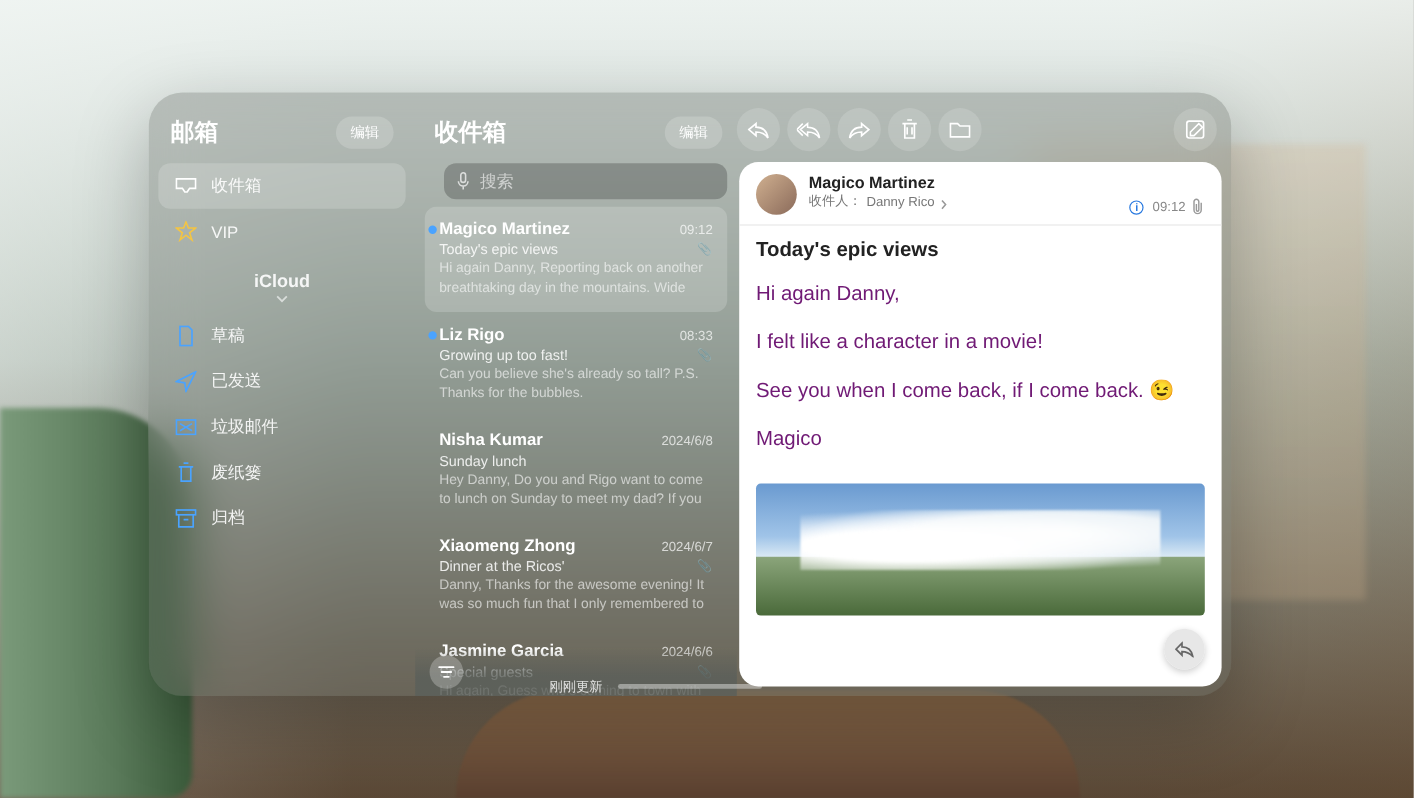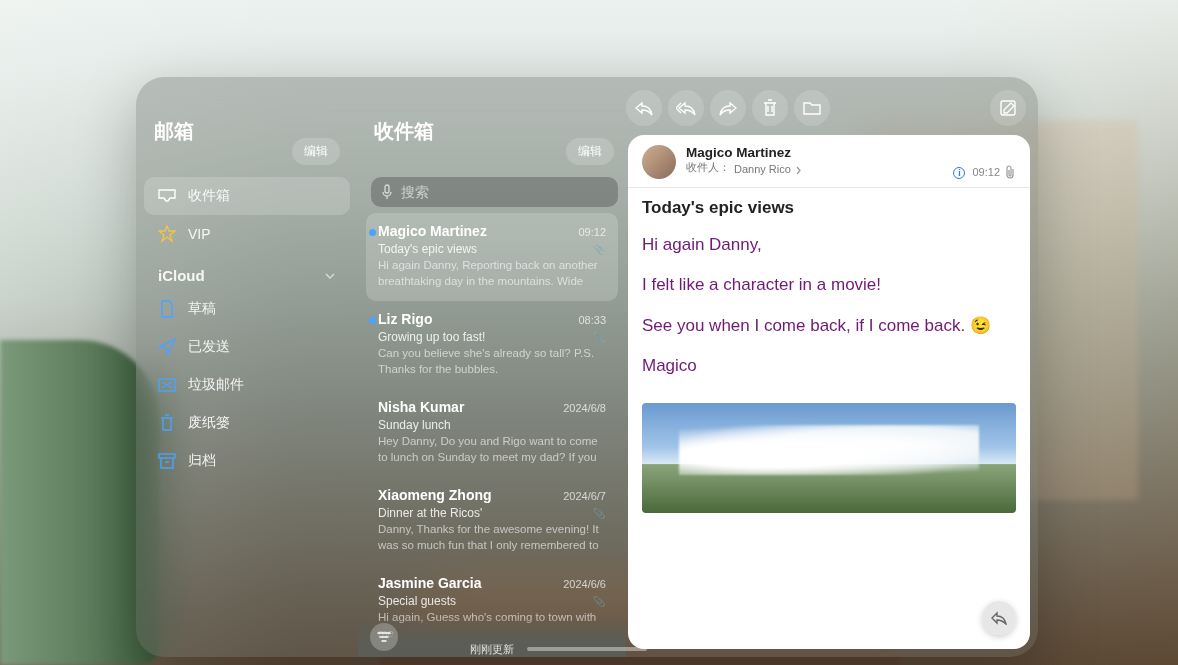--- a/index.html
+++ b/index.html
@@ -33,22 +33,22 @@
 }
 .table {
   position:absolute; bottom:0; left:380px; width:520px; height:90px;
   background: linear-gradient(180deg, #8a6a4a 0%, #5a4030 100%);
   border-radius: 260px 260px 0 0;
   filter: blur(1px);
 }
 
 .app {
   position: absolute;
-  left: 136px; top: 77px;
-  width: 902px; height: 580px;
+  left: 124px; top: 77px;
+  width: 902px; height: 503px;
   border-radius: 28px;
   display: flex;
   background: rgba(100,105,100,0.35);
   backdrop-filter: blur(20px);
   box-shadow: 0 20px 60px rgba(0,0,0,0.25);
   overflow: hidden;
 }
 
 
 .sidebar {
@@ -63,53 +63,53 @@
   padding: 6px 10px 12px 10px;
 }
 .sb-title { font-size: 20px; font-weight: 600; }
 .edit-btn {
   background: rgba(255,255,255,0.18);
   color: #fff;
   border: none;
   border-radius: 14px;
   padding: 5px 12px;
   font-size: 12px;
-  margin-top: 41px;
 }
 .sb-item {
   display:flex; align-items:center; gap:12px;
   padding: 10px 14px;
   border-radius: 10px;
   font-size: 14px;
   color: rgba(255,255,255,0.9);
 }
 .sb-item.active { background: rgba(255,255,255,0.18); }
 .sb-icon { width:18px; height:18px; display:flex; align-items:center; justify-content:center; flex-shrink:0; }
 .sb-section {
   display:flex; align-items:center; justify-content:space-between;
   padding: 14px 14px 6px 14px;
   font-size: 15px; font-weight:600;
   color: rgba(255,255,255,0.9);
+  flex-direction: column;
 }
 .chev { opacity:0.6; }
 
 
 .msglist {
   width: 268px;
   padding: 14px 4px 0 4px;
   display:flex; flex-direction:column;
   position: relative;
 }
 .ml-head {
   display:flex; align-items:center; justify-content:space-between;
   padding: 6px 8px 12px 12px;
 }
 .ml-title { font-size:20px; font-weight:600; color:#fff; }
 .search {
-  margin: 0 4px 6px 9px;
+  margin: 0 4px 6px 20px;
   background: rgba(0,0,0,0.22);
   border-radius: 10px;
   display:flex; align-items:center; gap:8px;
   padding: 7px 10px;
 }
 .search input {
   background: transparent; border:none; outline:none;
   color: rgba(255,255,255,0.7);
   font-size: 14px; flex:1;
 }

